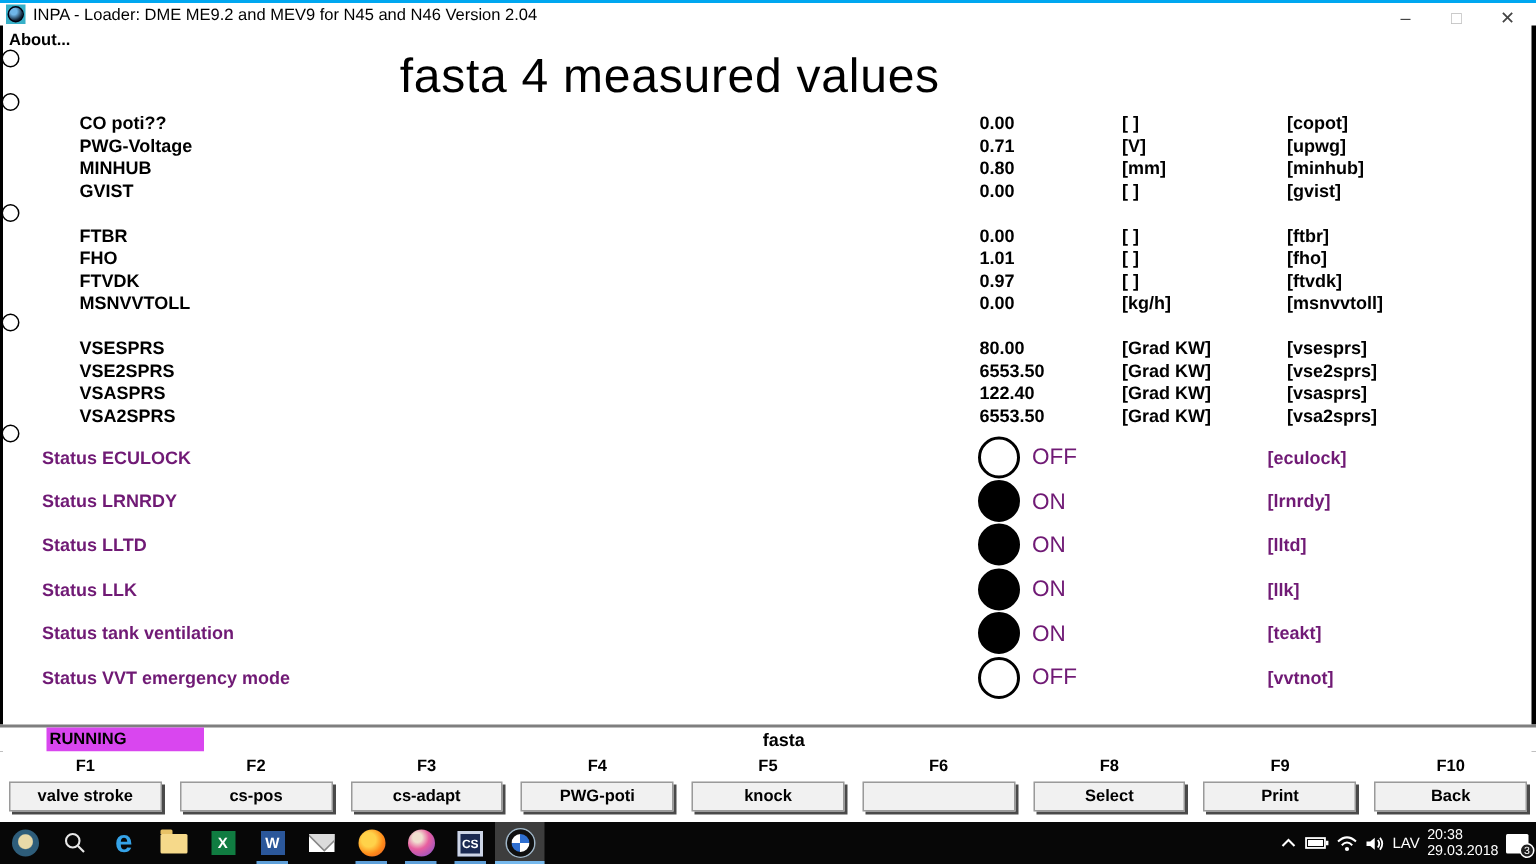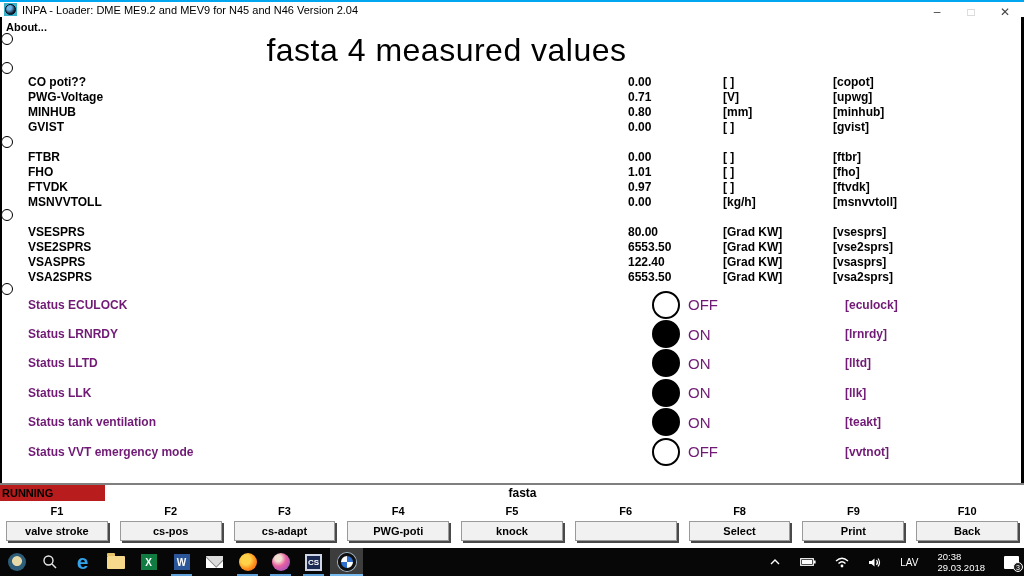--- a/index.html
+++ b/index.html
@@ -28,21 +28,21 @@
   .edge-r { position:absolute; right:0; top:17px; bottom:28px; width:3px; background:#000; }
   .gmark { position:absolute; left:1px; width:12px; height:12px; border:1.5px solid #000;
            border-radius:50%; background:#fff; z-index:3; }
 
   
   .heading { position:absolute; top:32px; left:0; width:893px; text-align:center;
              font-size:32px; color:#000; letter-spacing:0.5px; }
 
   
   .values { position:absolute; top:75px; left:2px; right:3px; }
-  .vgroup { margin-bottom:15px; }
+  .vgroup { margin-bottom:15px;padding-left:25px; }
   .mrow { display:flex; height:15px; line-height:15px; font-size:12px; font-weight:bold; color:#000; }
   .m-label { width:626px; padding-left:26px; }
   .m-value { width:95px; }
   .m-unit  { width:110px; }
   .m-id    { flex:1; }
 
   
   .statuses { position:absolute; top:290px; left:2px; right:3px; }
   .srow { position:relative; height:29.4px; display:flex; align-items:center;
           font-size:12px; font-weight:bold; color:#701a75; }
@@ -93,21 +93,21 @@
   .i-firefox { width:18px; height:18px; border-radius:50%;
                background: radial-gradient(circle at 38% 38%, #ffd24a 0 30%, #ff8c1a 60%, #e3542a 100%); }
   .i-paint { width:18px; height:18px; border-radius:50%;
              background: radial-gradient(circle at 35% 30%, #f0e0d0 0 18%, #e85fa0 45%, #7a4fd0 100%); }
   .i-cs { width:17px; height:17px; background:#1b2a52; border:2px solid #cdd5e6; color:#fff;
           font-size:8px; font-weight:bold; display:flex; align-items:center; justify-content:center; }
   .i-bmw { width:18px; height:18px; border-radius:50%; border:3px solid #101010;
            background: conic-gradient(#2f6fd0 0 90deg, #fff 90deg 180deg, #2f6fd0 180deg 270deg, #fff 270deg);
            box-shadow:0 0 0 1px #9fb6c8; }
 
-  .tray { margin-left:auto; display:flex; align-items:center; color:#fff; gap:19px; padding-right:5px; }
+  .tray { margin-left:auto; display:flex; align-items:center; color:#fff; gap:5px; padding-right:5px; }
   .tray svg { display:block; }
   .tray-lang { font-size:10px; }
   .tray-clock { font-size:9.5px; line-height:11px; }
   .i-notif { position:relative; width:15px; height:13px; background:#fff; border-radius:1px; }
   .i-notif .badge { position:absolute; right:-4px; bottom:-3px; width:10px; height:10px; border-radius:50%;
                     background:#1f1f1f; color:#fff; font-size:7px; line-height:10px; text-align:center;
                     border:1px solid #fff; }
 </style>
 </head>
 <body>
@@ -254,21 +254,21 @@
     </div>
     <div class="srow">
       <span class="s-label">Status VVT emergency mode</span>
       <span class="s-circle"></span>
       <span class="s-state">OFF</span>
       <span class="s-id">[vvtnot]</span>
     </div>
   </div>
 
   <div class="statusbar">
-    <div class="running" style="background: #b91c1c;">RUNNING</div>
+    <div class="running" style="background: #d946ef; margin-left: 31px;">RUNNING</div>
     <div class="screen-name">fasta</div>
   </div>
 
   <div class="fbar">
     <div class="fslot">
       <div class="fkey-label">F1</div>
       <button class="fbtn">valve stroke</button>
     </div>
     <div class="fslot">
       <div class="fkey-label">F2</div>

